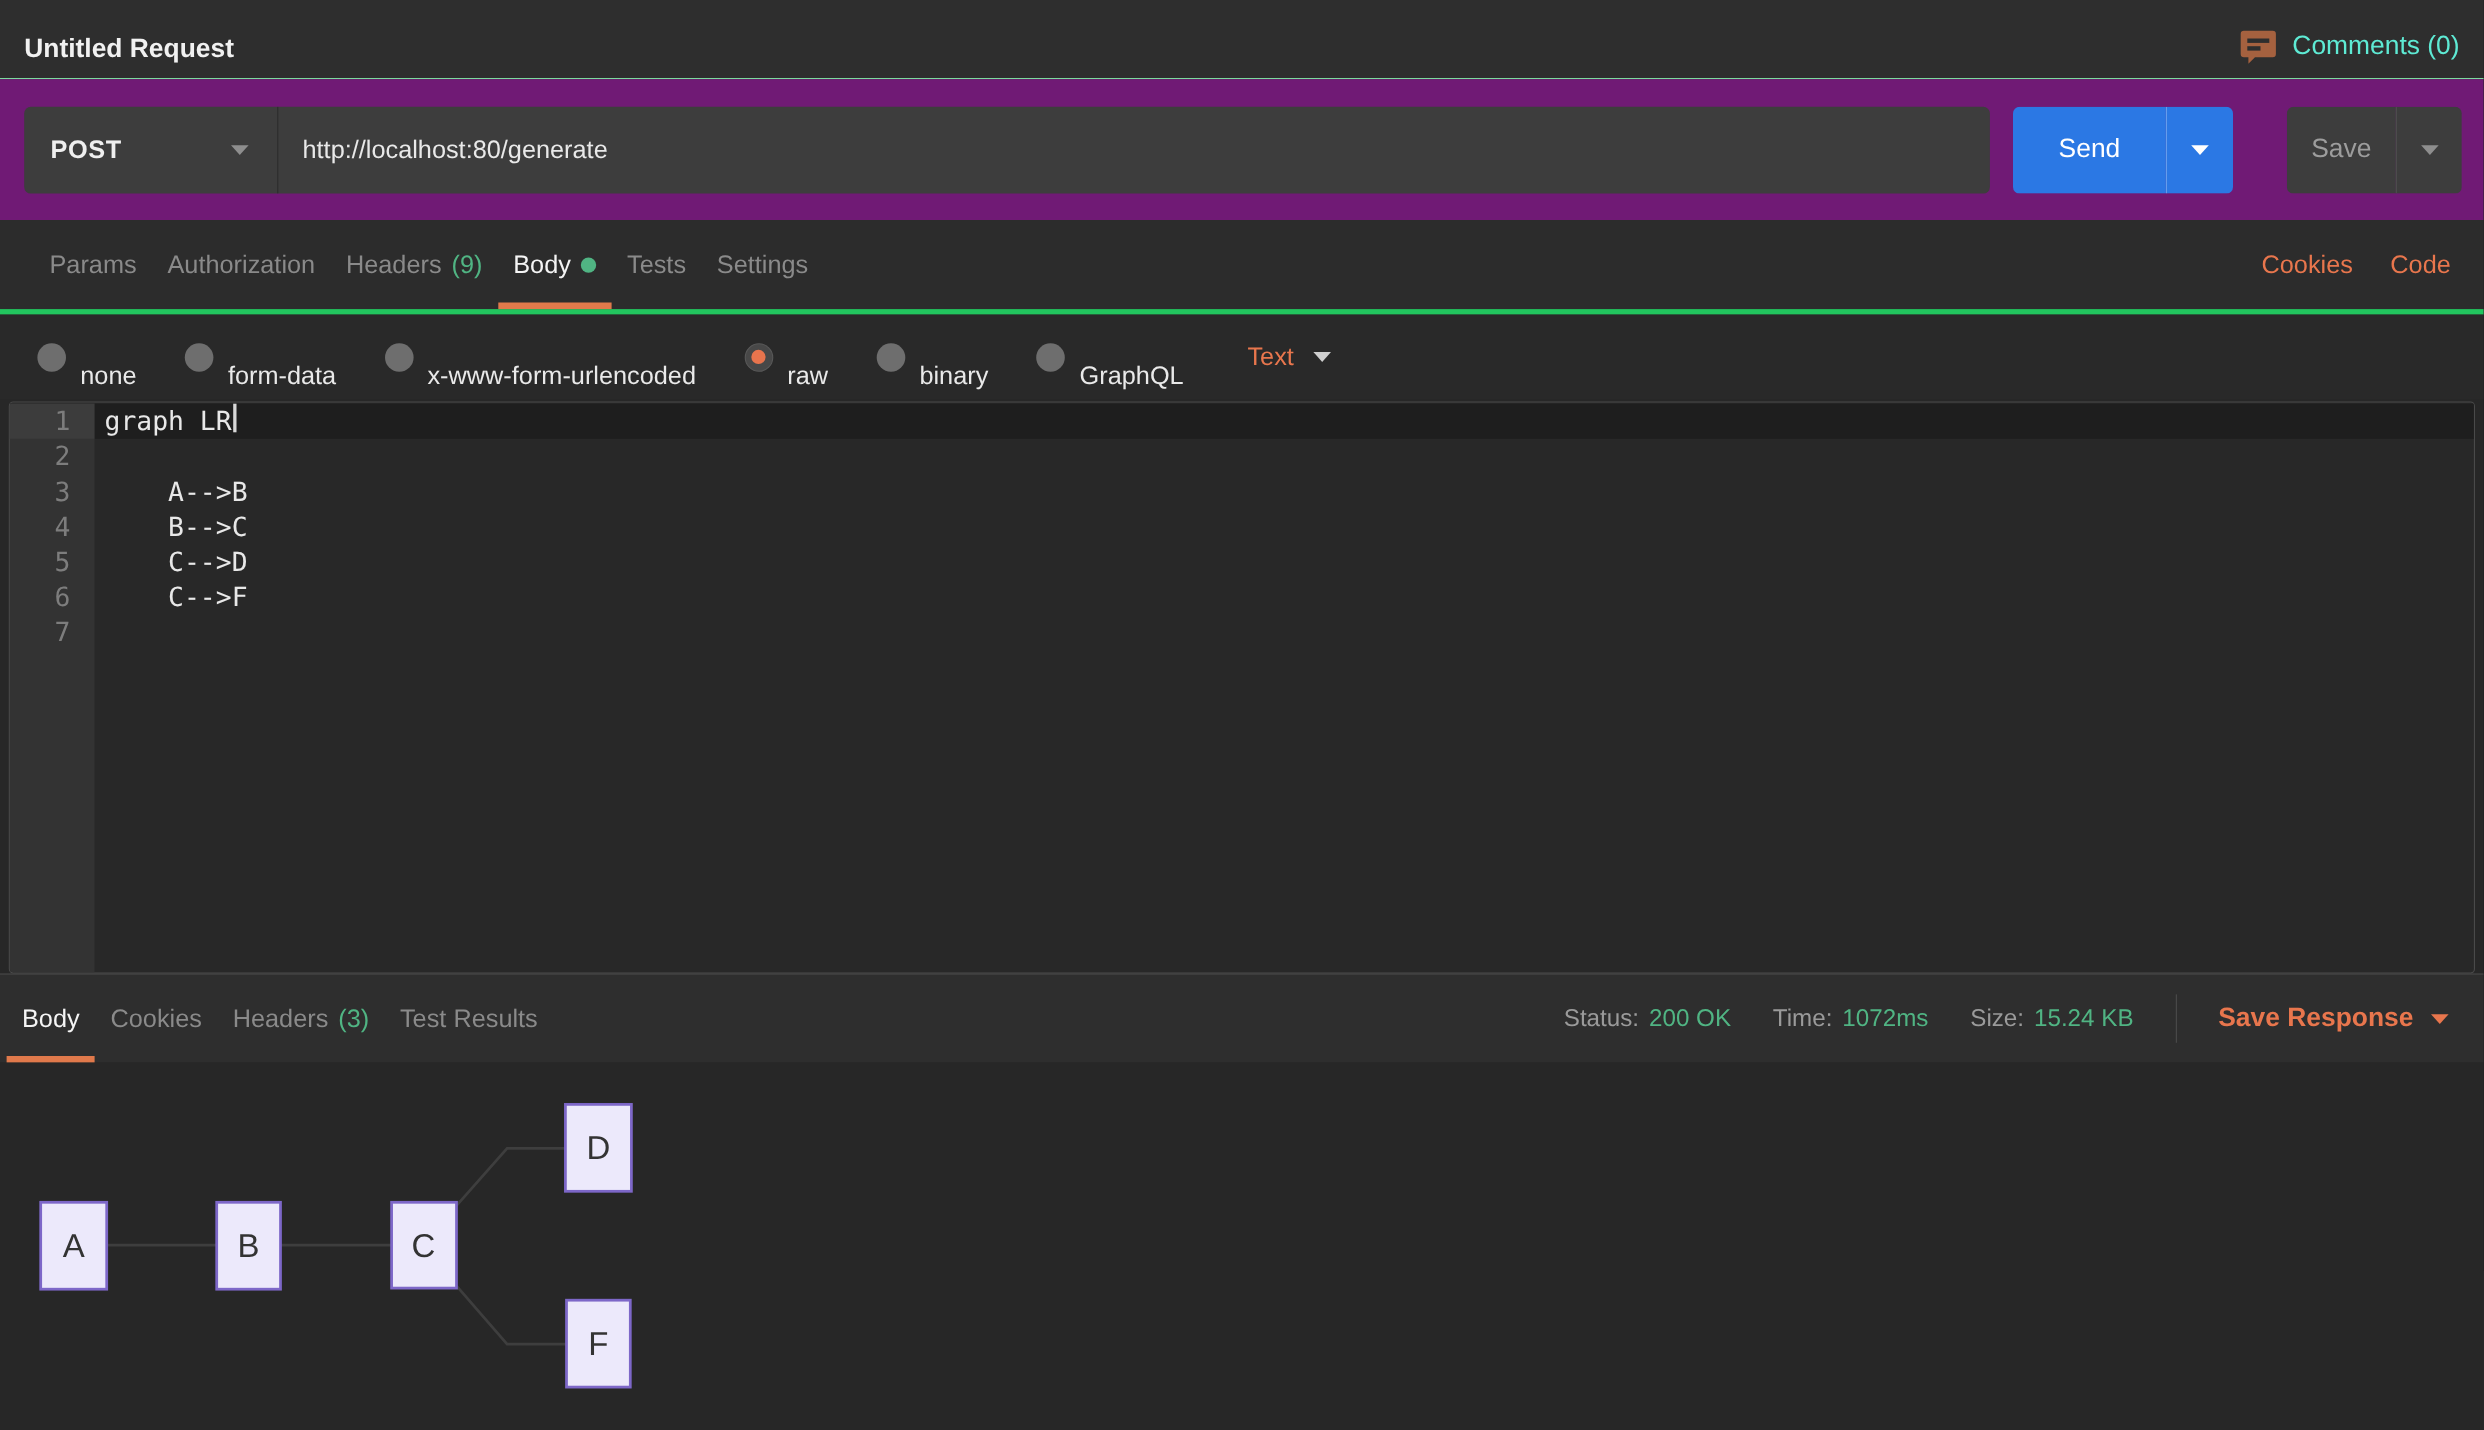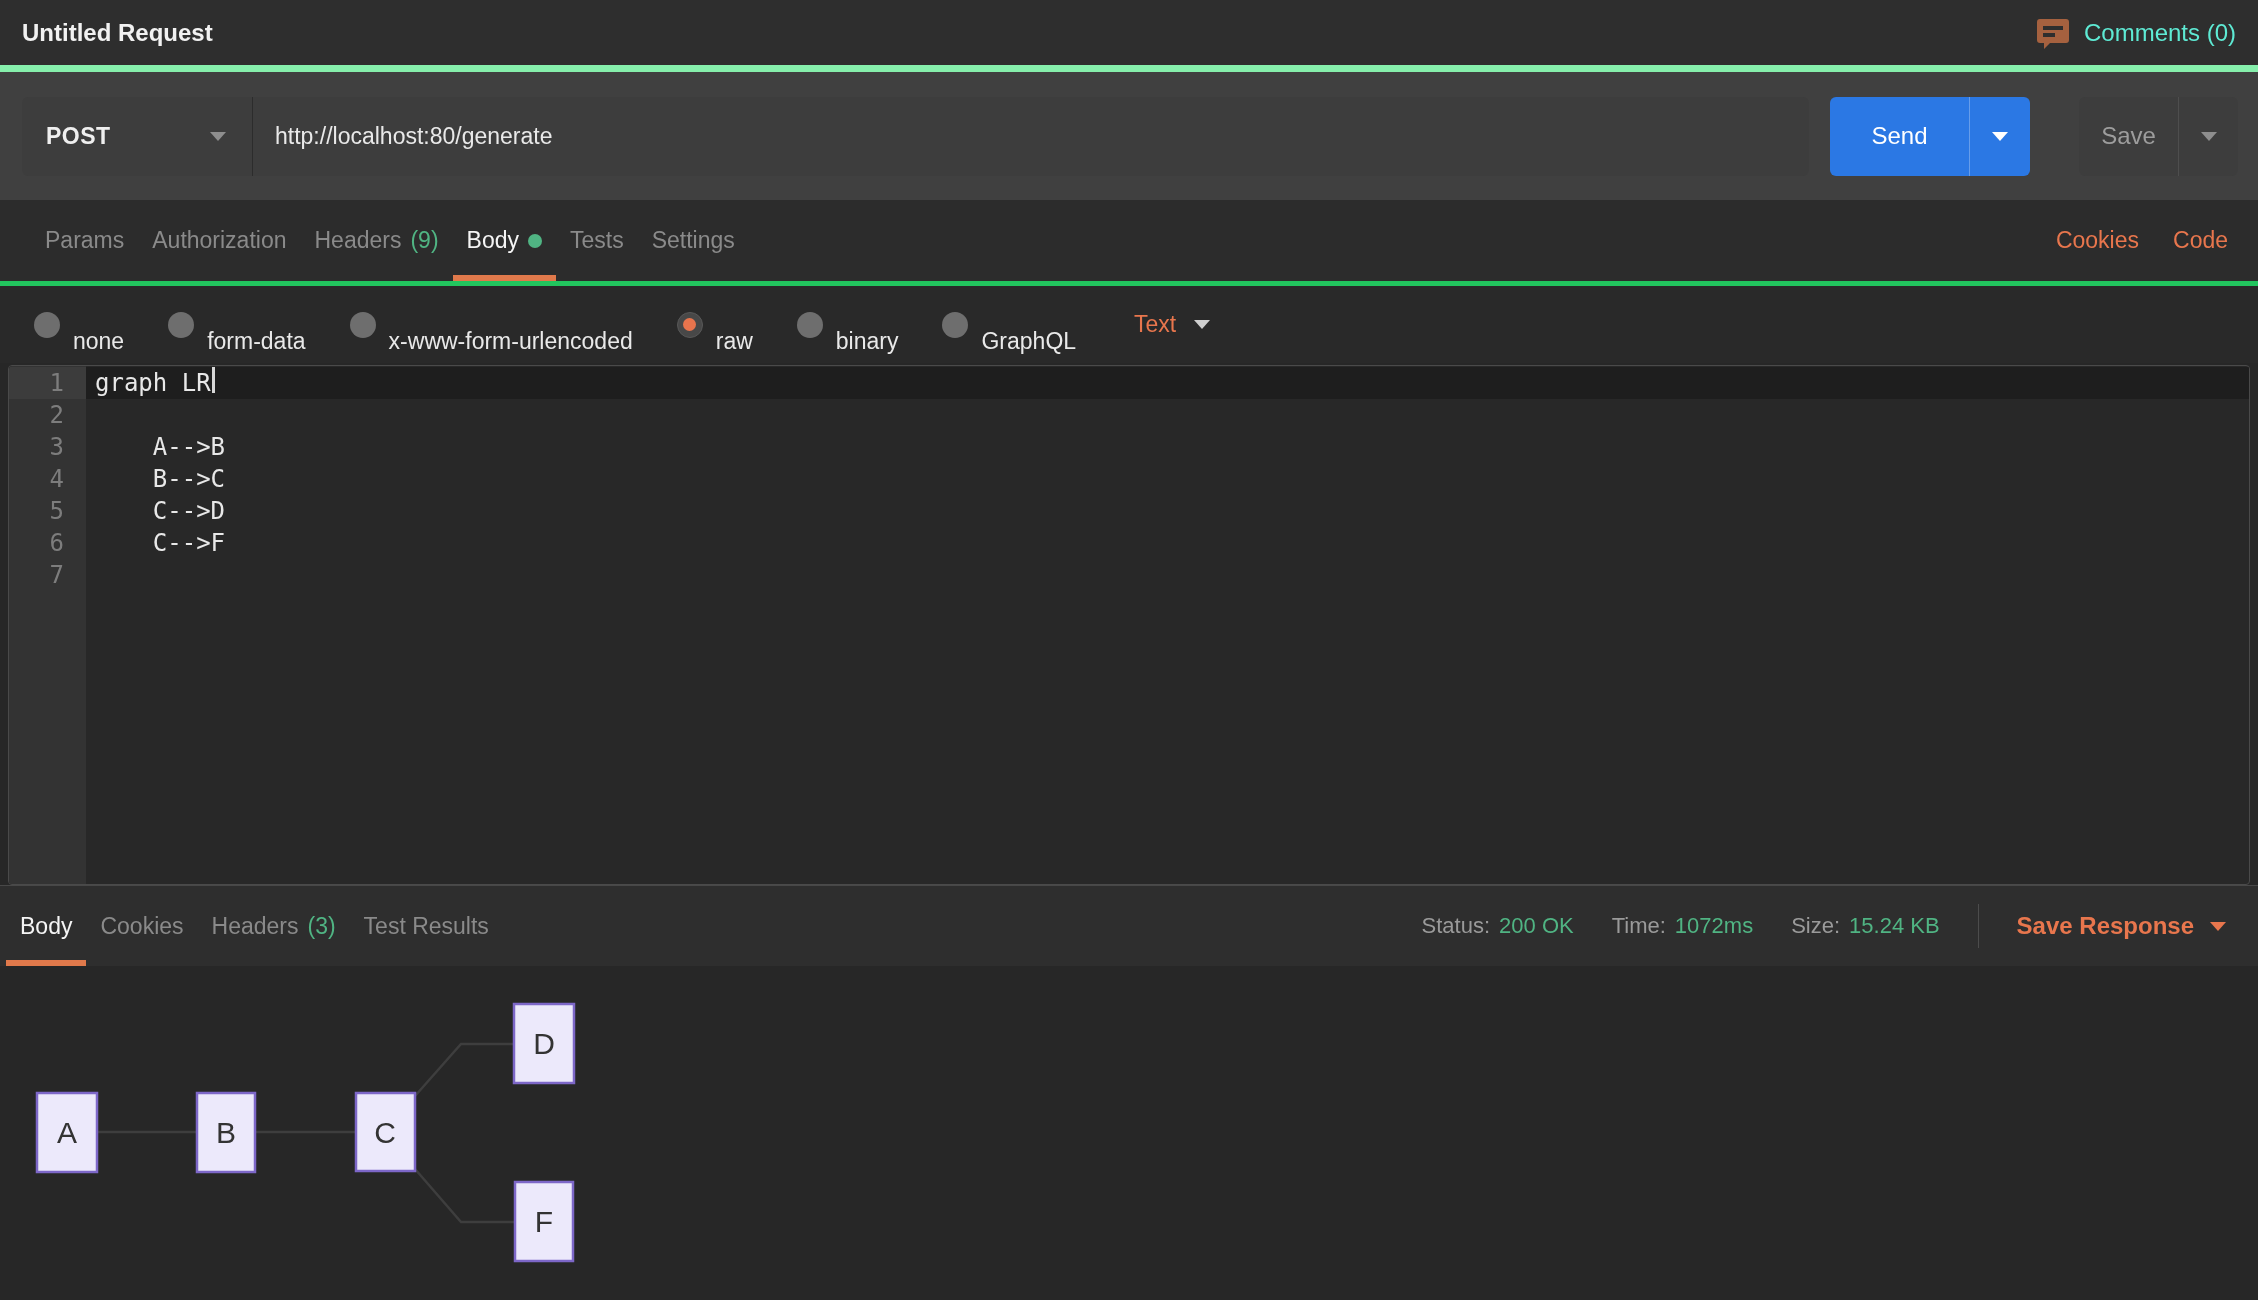--- a/index.html
+++ b/index.html
@@ -4,29 +4,29 @@
 <style>
   * { margin:0; padding:0; box-sizing:border-box; }
   html,body { background:#1f1f1f; }
   .app {
     position:relative; width:2258px; height:1300px; overflow:hidden;
     background:#272727; font-family:"Liberation Sans", sans-serif;
     color:#ededed; display:flex; flex-direction:column;
   }
   
   .header {
-    height:72px; background:#2e2e2e; border-bottom:7px solid #86efac;
-    display:flex; align-items:center; padding:0 22px; flex:none;
+    height:72px; background:#2e2e2e; border-bottom:1px solid #86efac;
+    display:flex; align-items:flex-end; padding:12px 22px; flex:none;
   }
   .page-title { font-size:24px; font-weight:700; color:#f1f1f1; }
   .comments-btn { margin-left:auto; display:flex; align-items:center; gap:14px; cursor:pointer; }
   .comments-label { font-size:24px; color:#5eead4; }
   
   .url-row {
-    height:128px; background:#404040; display:flex; align-items:center;
+    height:128px; background:#701a75; display:flex; align-items:center;
     padding:0 20px 0 22px; gap:21px; flex:none;
   }
   .request-box {
     flex:1; height:79px; background:#3d3d3d; border-radius:6px;
     display:flex; align-items:center; overflow:hidden;
   }
   .method-select {
     width:230px; height:100%; display:flex; align-items:center;
     justify-content:space-between; padding:0 26px 0 24px; cursor:pointer; flex:none;
   }

